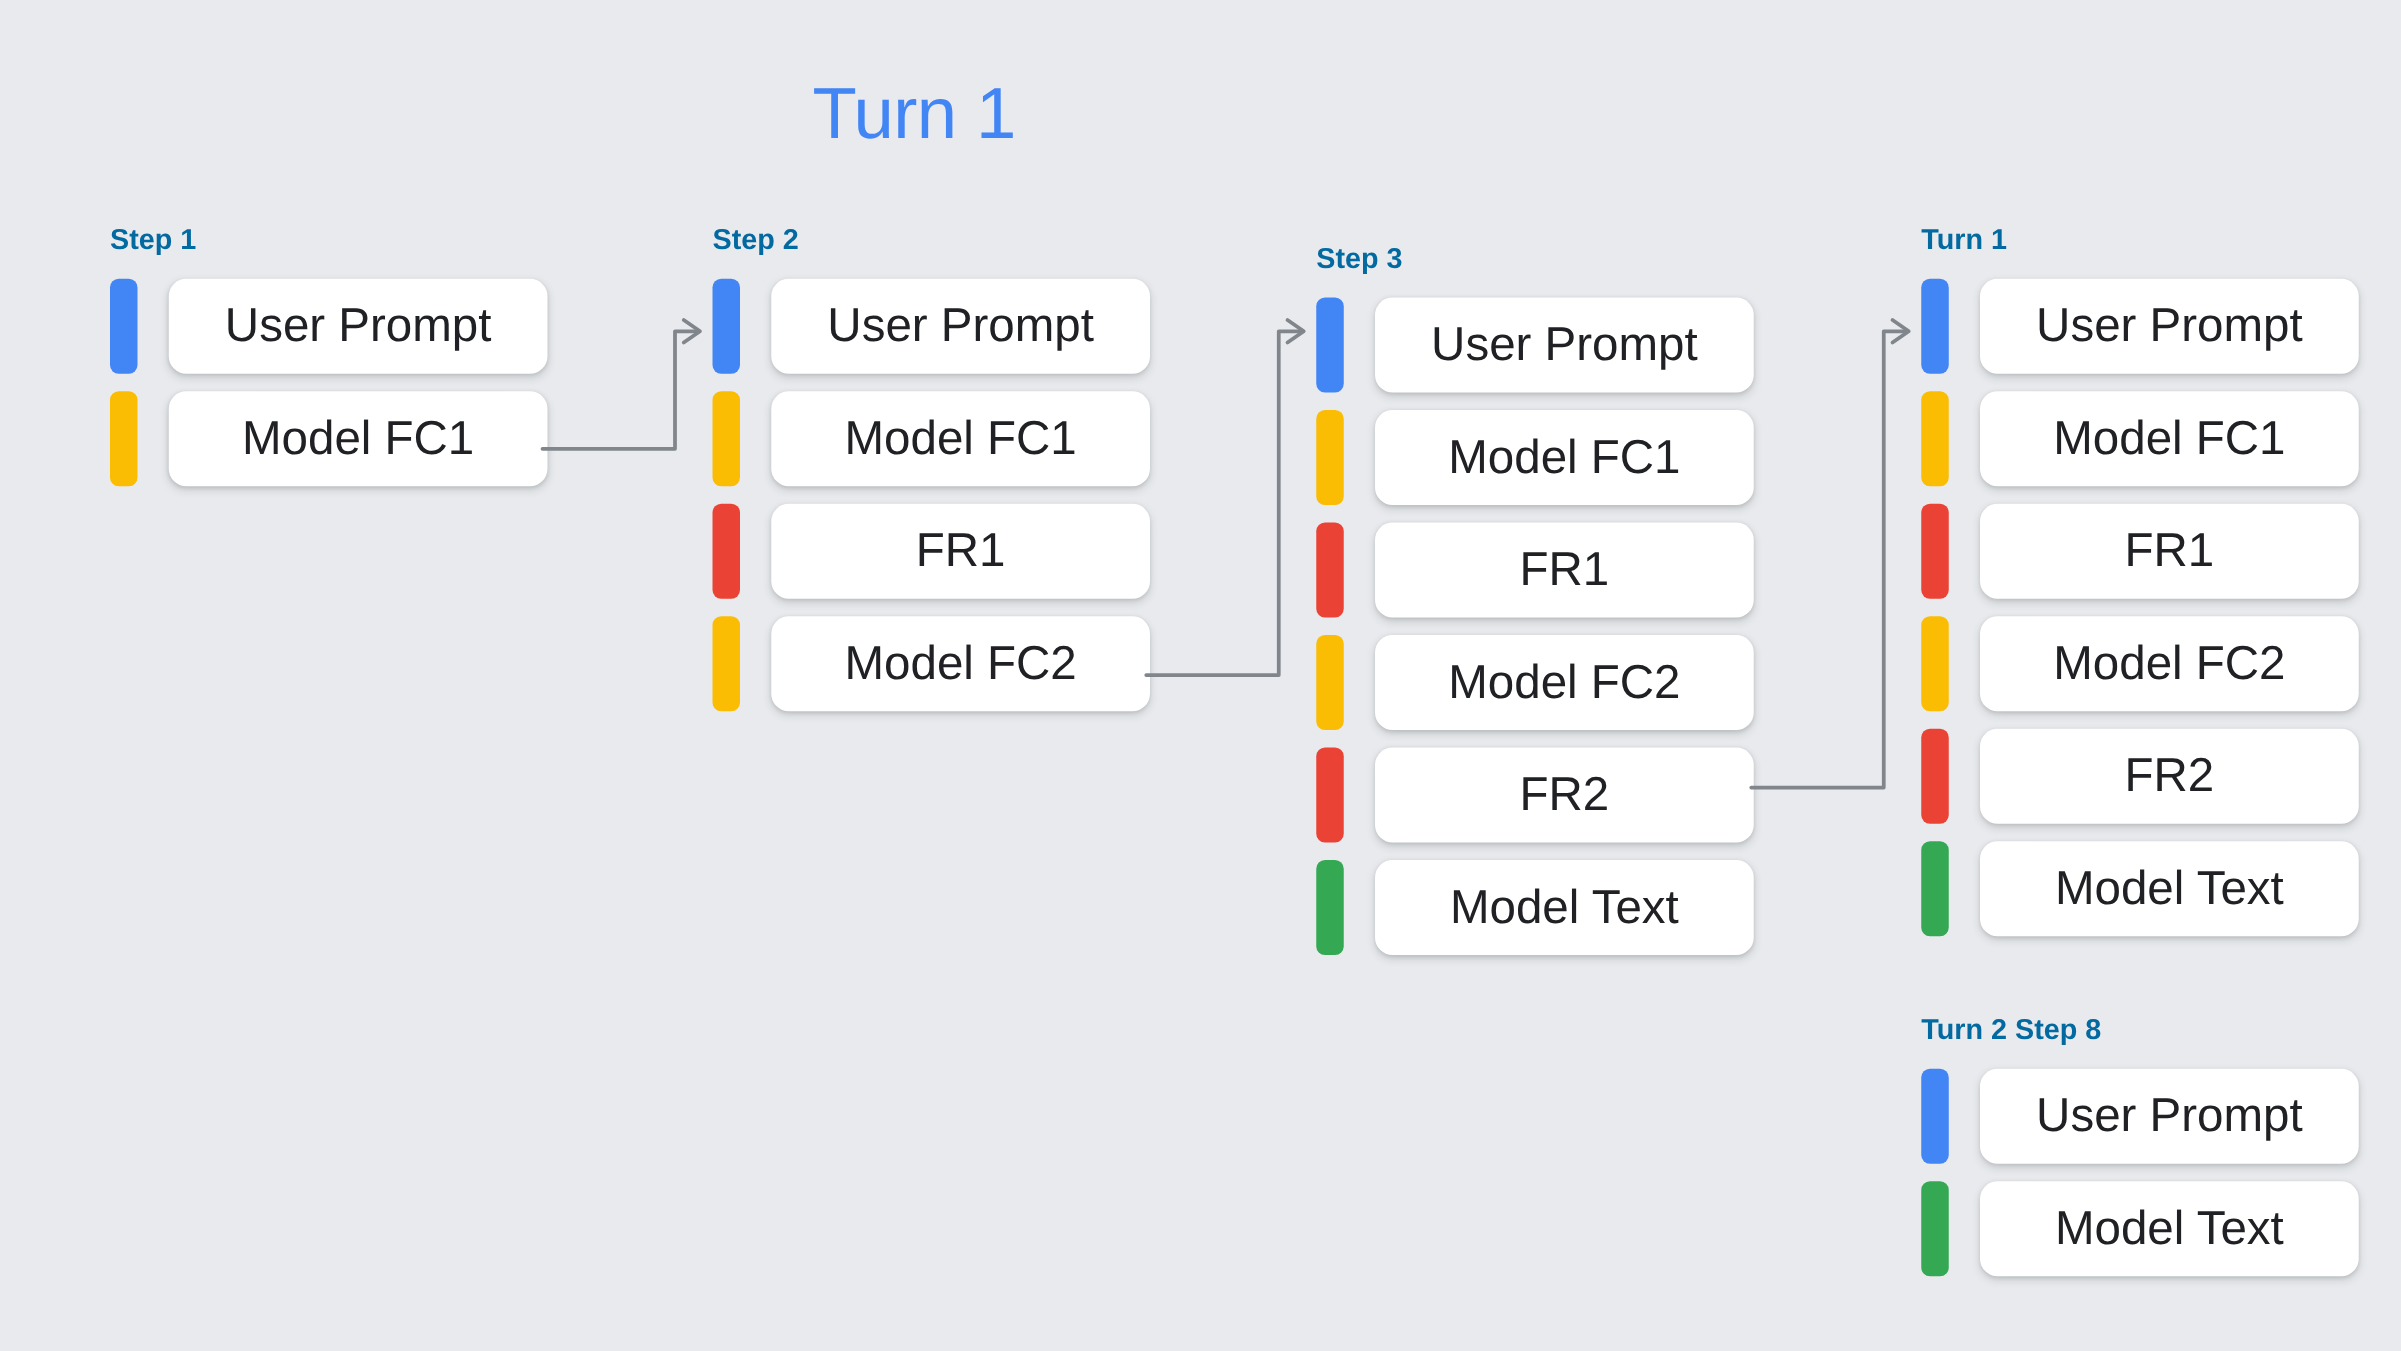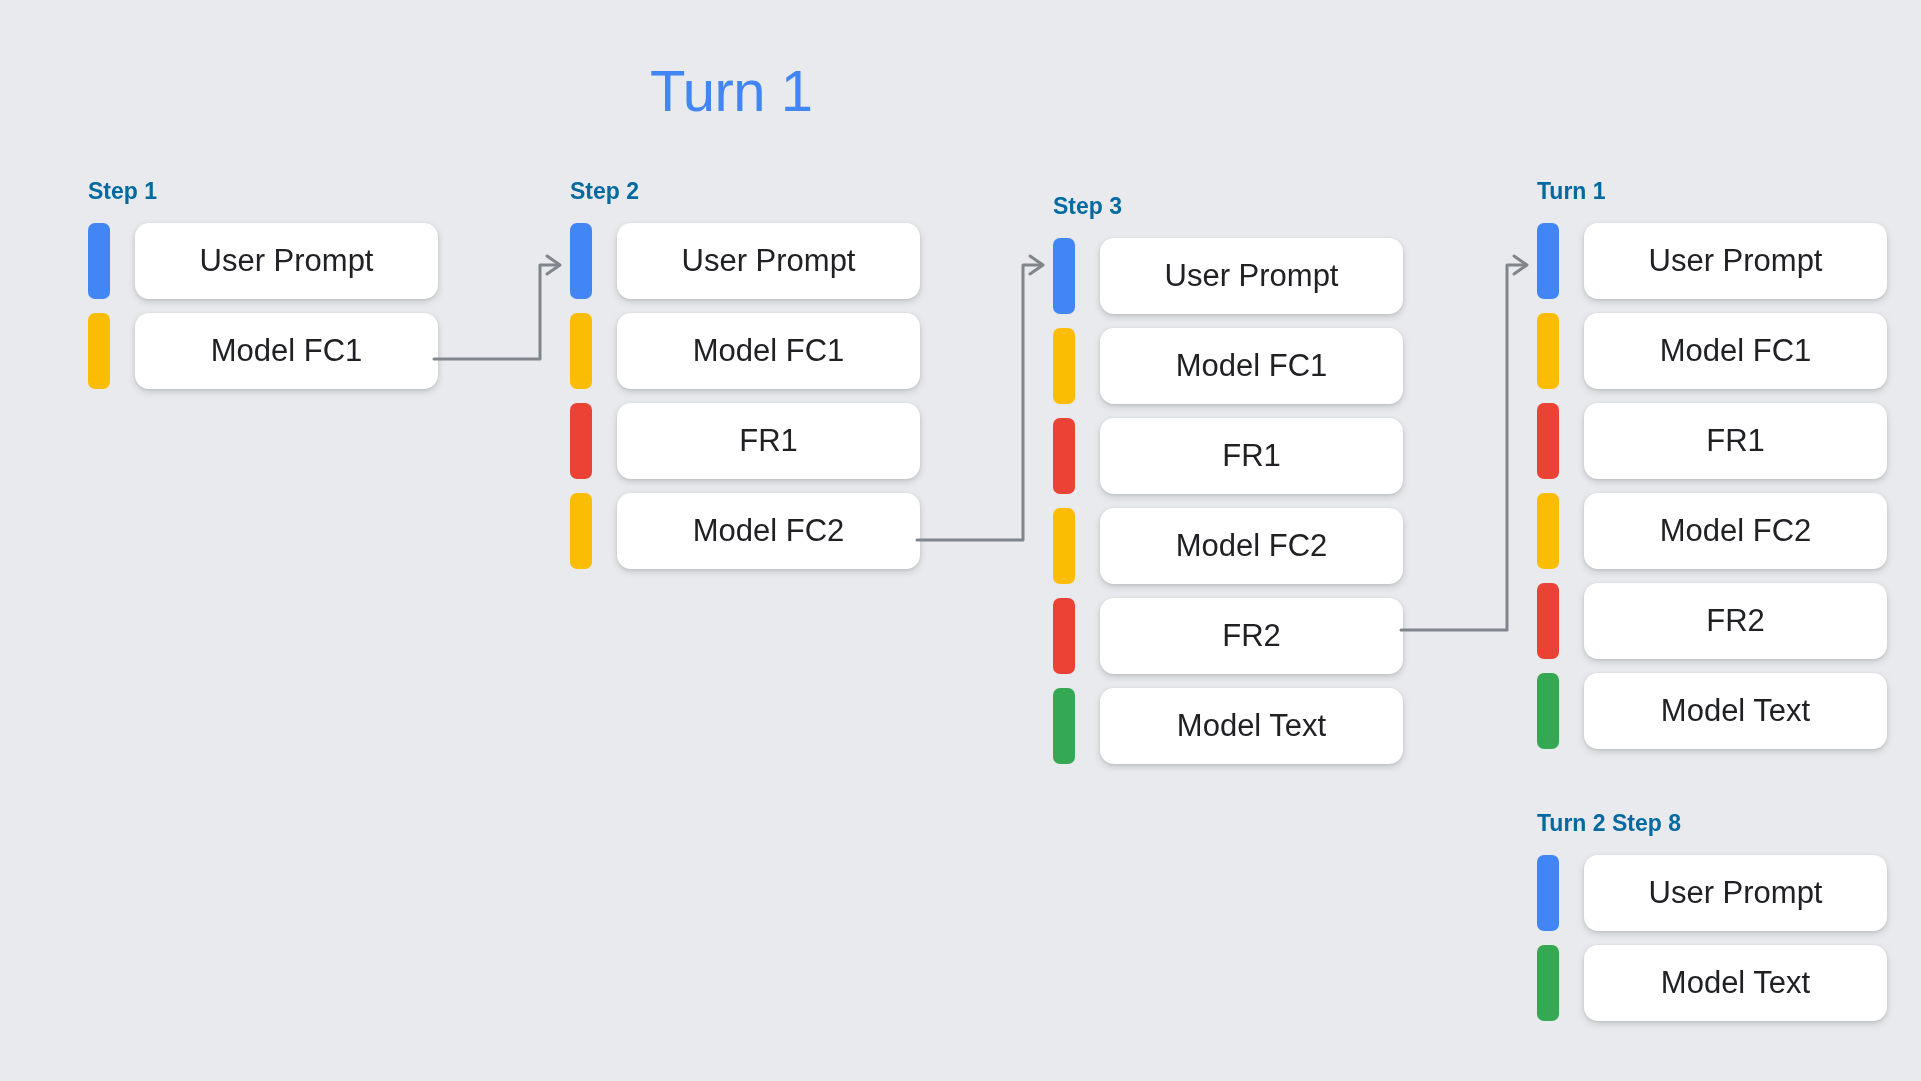--- a/index.html
+++ b/index.html
@@ -67,21 +67,21 @@
   .card {
     margin-left: 25px;
     flex: 1 1 auto;
     height: 76px;
     background: #ffffff;
     border-radius: 14px;
     box-shadow: 0 3px 7px rgba(60,64,67,0.18), 0 1px 3px rgba(60,64,67,0.12);
     display: flex;
     align-items: center;
     justify-content: center;
-    font-size: 31px;
+    font-size: 38px;
     color: #202124;
     font-weight: 400;
     white-space: nowrap;
   }
 
   
   .connector {
     position: absolute;
     overflow: visible;
     pointer-events: none;

